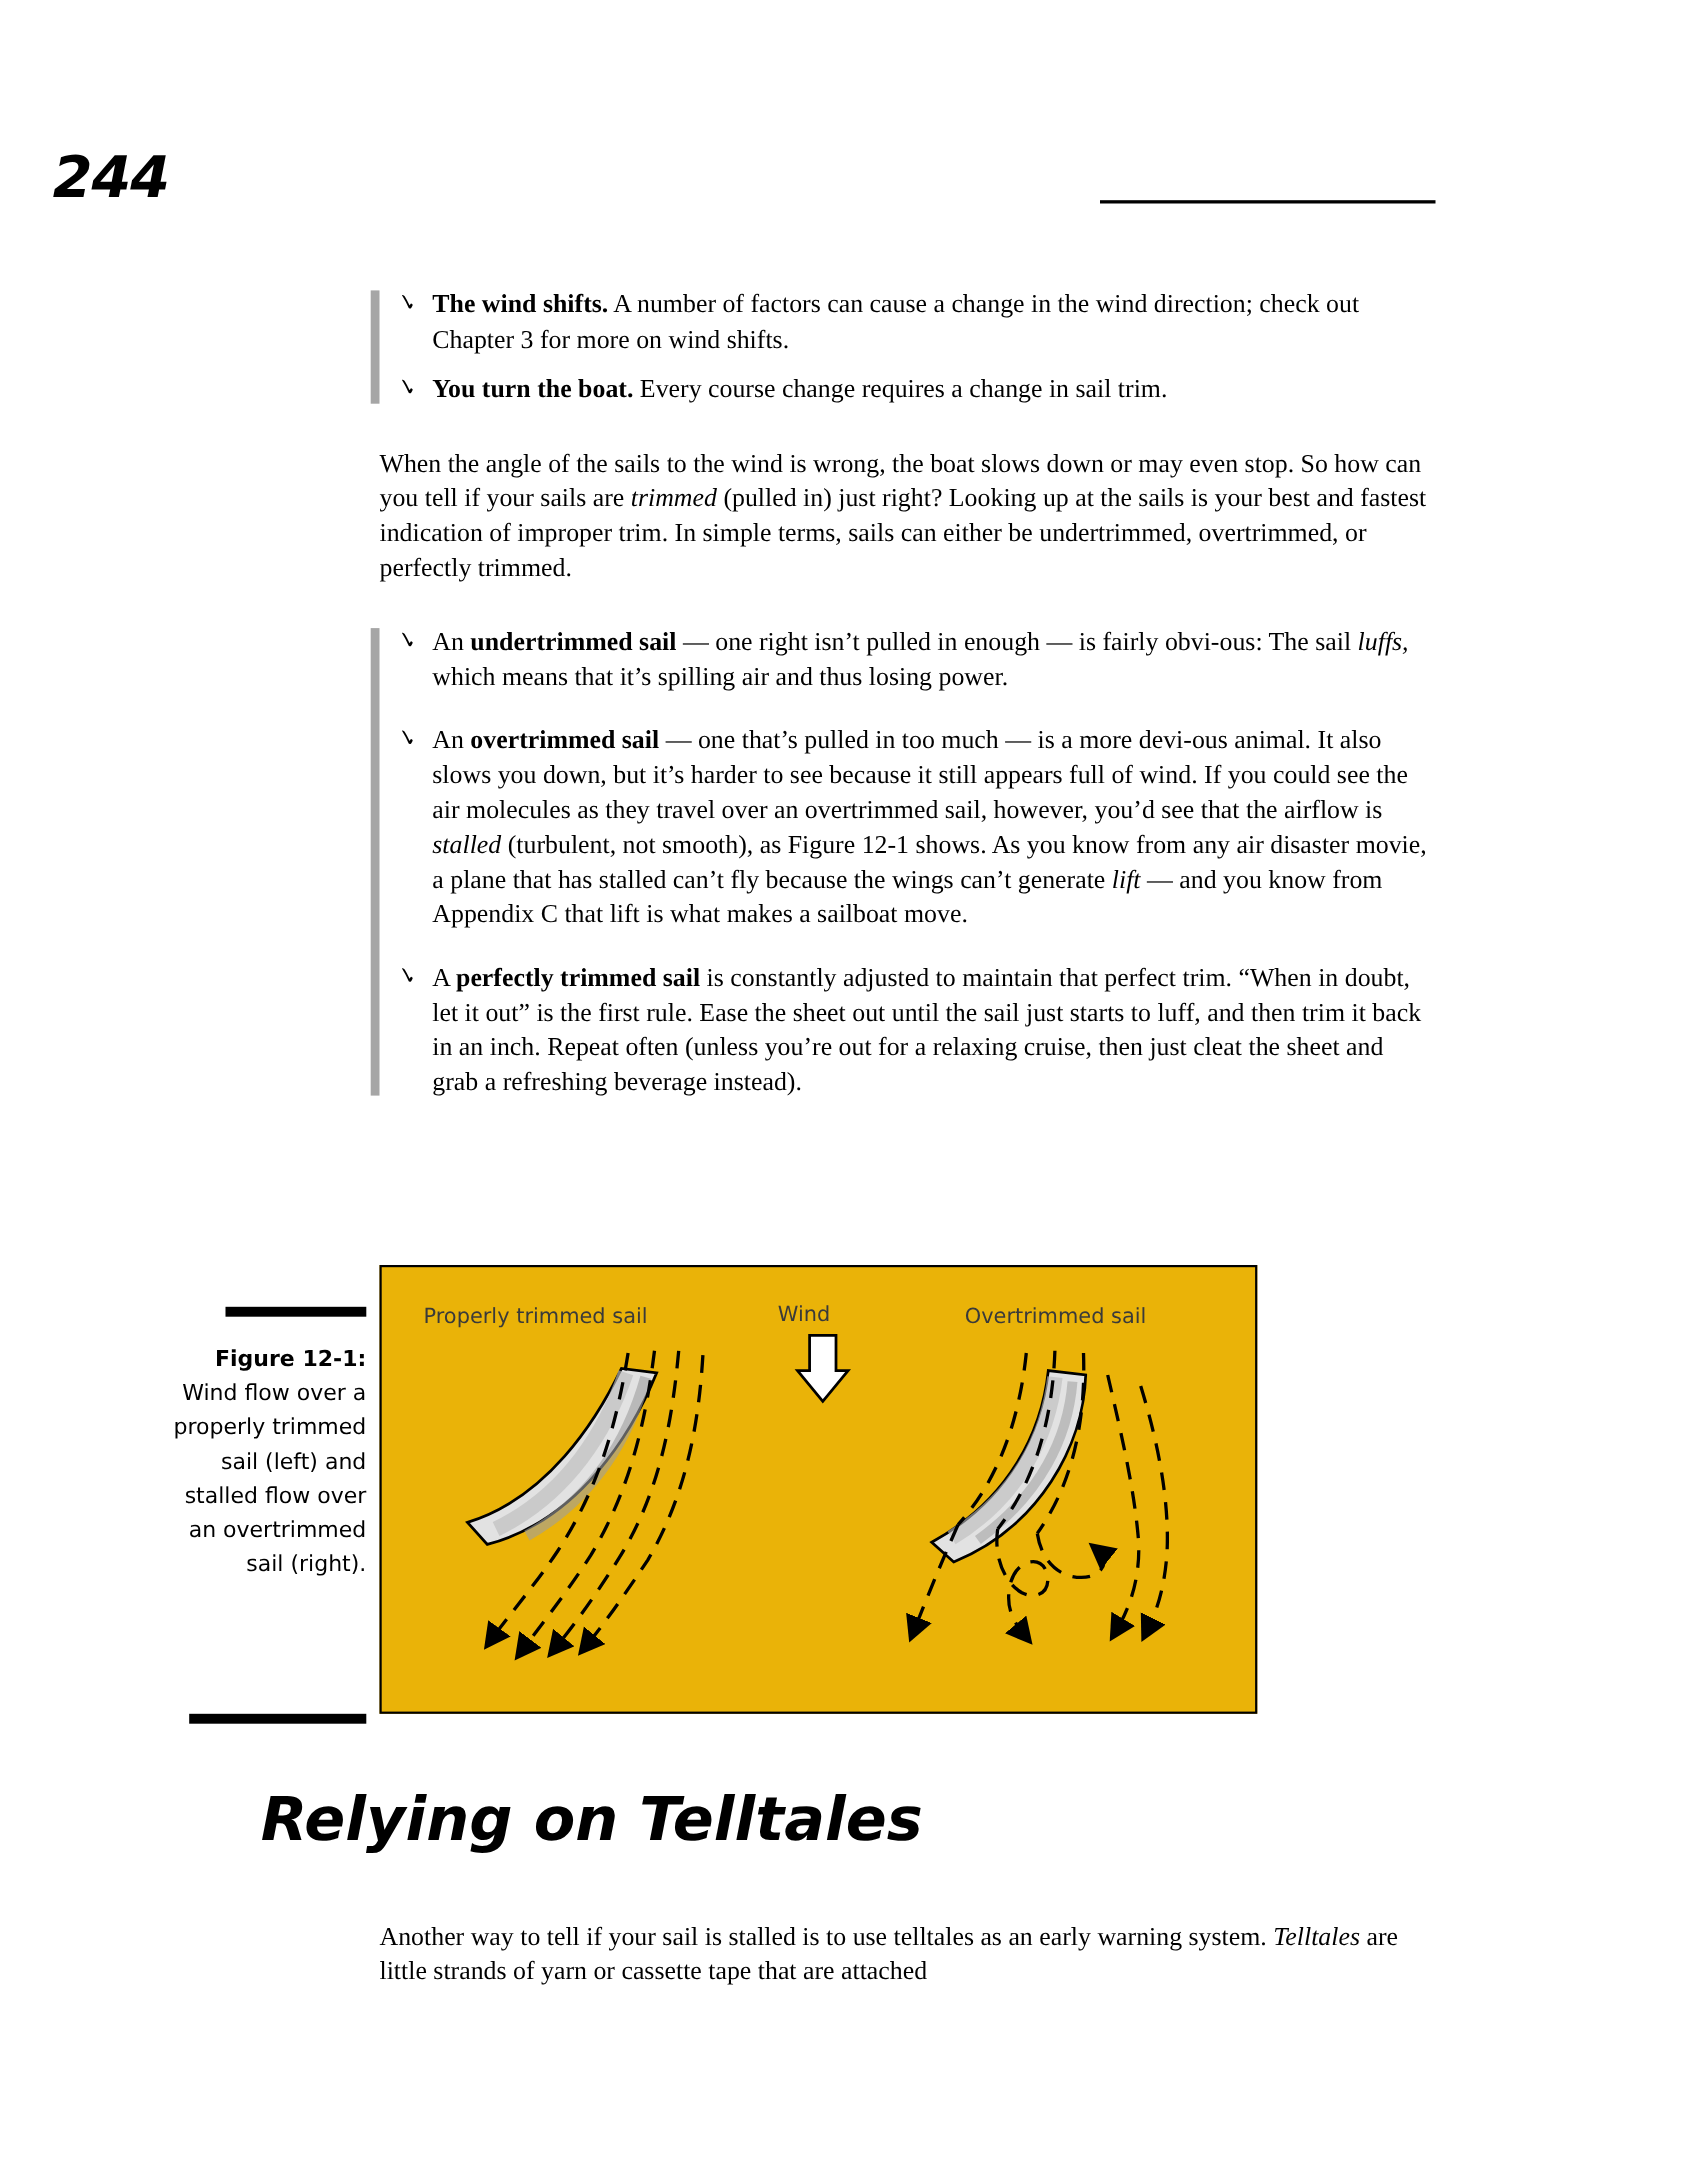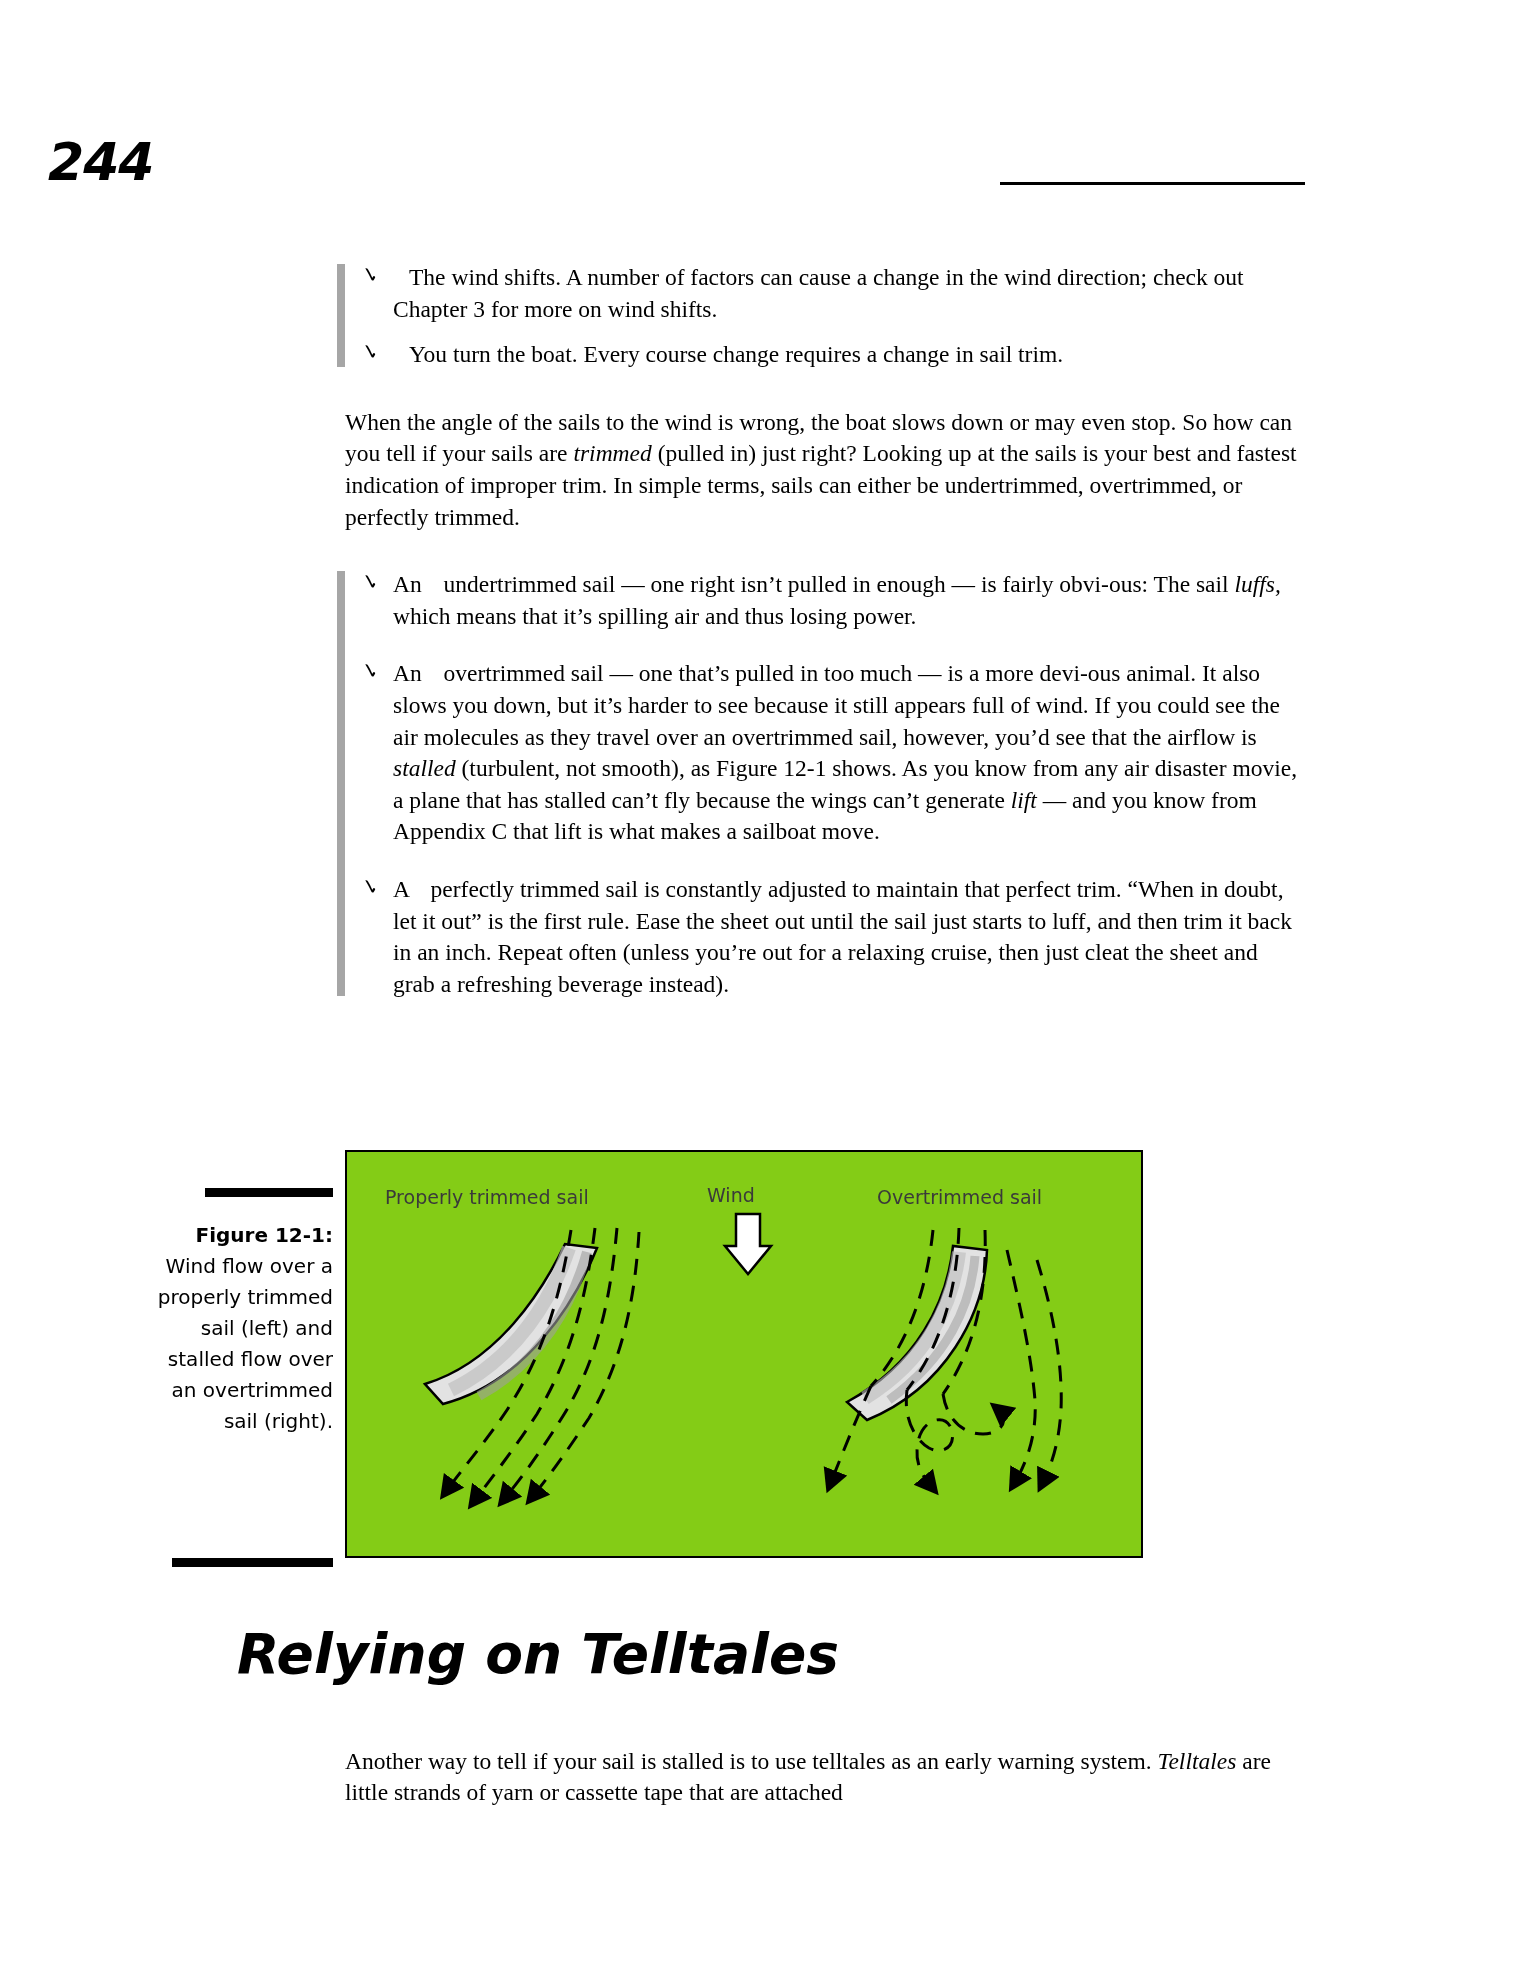--- a/index.html
+++ b/index.html
@@ -95,40 +95,40 @@
   ul.bullets li:last-child { margin-bottom: 0; }
   .check {
     position: absolute;
     left: 16px;
     top: -1px;
     font-family: "DejaVu Sans", sans-serif;
     font-size: 21px;
     transform: scaleX(-1) rotate(-8deg);
     display: inline-block;
   }
-  b.lead { font-weight: normal; margin-left: 16px; }
+  b.lead { font-weight: bold; }
   i.em { font-style: italic; }
 
   
   .figure-wrap {
     position: absolute;
     left: 345px;
     top: 1150px;
     width: 800px;
     height: 410px;
   }
   .figure-box {
     position: absolute;
     left: 0;
     top: 0;
     width: 798px;
     height: 408px;
     border: 2px solid #000;
     box-sizing: border-box;
-    background: #84cc16;
+    background: #eab308;
     overflow: hidden;
   }
   .fig-label {
     position: absolute;
     font-family: "DejaVu Sans", sans-serif;
     font-size: 19px;
     color: #3a3a3a;
     white-space: nowrap;
   }
   .cap-rule {

